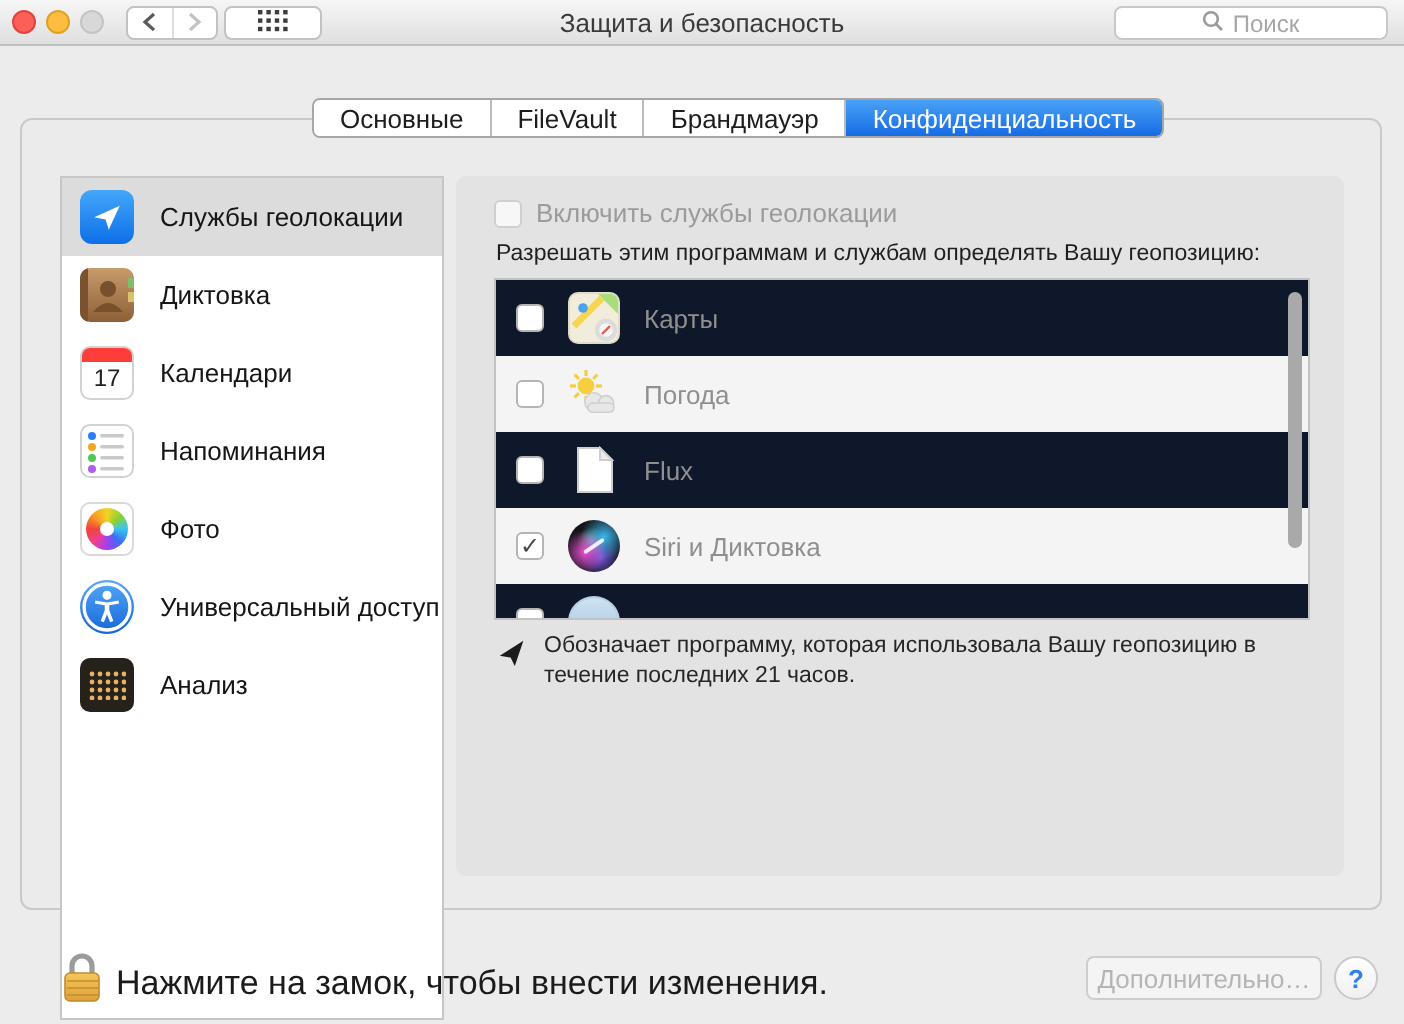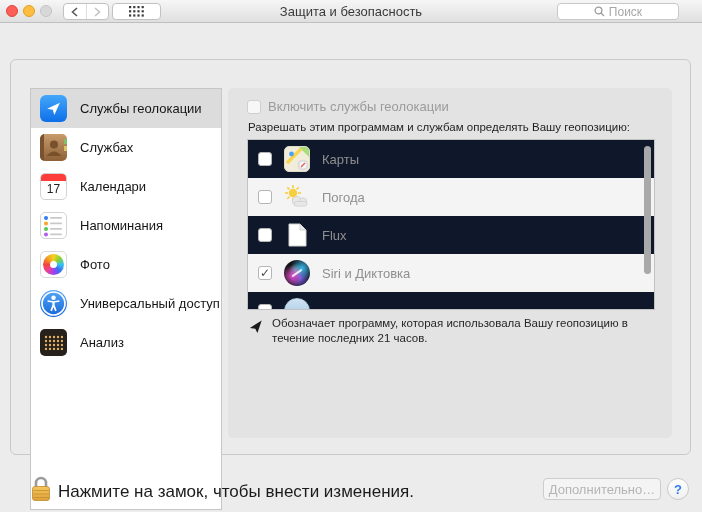--- a/index.html
+++ b/index.html
@@ -14,21 +14,21 @@
   .tl-min   { left:23px; background:#fdbd40; border:1px solid #dfa123; }
   .tl-zoom  { left:40px; background:#d8d8d8; border:1px solid #c4c4c4; }
   .nav-group { position:absolute; left:63px; top:3px; width:46px; height:17px;
                background:#fff; border:1px solid #c2c2c2; border-radius:4px; display:flex; }
   .nav-btn { flex:1; display:flex; align-items:center; justify-content:center; }
   .nav-btn + .nav-btn { border-left:1px solid #dedede; }
   .grid-btn { position:absolute; left:112px; top:3px; width:49px; height:17px; background:#fff;
               border:1px solid #c2c2c2; border-radius:4px; display:flex; align-items:center; justify-content:center; }
   .win-title { position:absolute; left:170px; right:170px; top:4px; text-align:center;
                font-size:13px; color:#3a3a3a; white-space:nowrap; }
-  .search-field { position:absolute; left:557px; top:3px; width:122px; height:17px; background:#fff;
+  .search-field { position:absolute; left:557px; top:3px; width:137px; height:17px; background:#fff;
                   border:1px solid #c8c8c8; border-radius:4px; display:flex; align-items:center;
                   justify-content:center; gap:4px; }
   .search-text { font-size:12px; color:#a7a7a7; }
 
   
   .tabs { position:absolute; left:156px; top:49px; height:20px; display:flex; z-index:3;
           border:1px solid #a6a6a6; border-radius:4px; overflow:hidden; background:#fff; }
   .tab { display:flex; align-items:center; justify-content:center; font-size:13px; color:#1d1d1d;
          padding:0 13px; white-space:nowrap; border-right:1px solid #bcbcbc; background:#fff; }
   .tab:last-child { border-right:none; }
@@ -155,20 +155,26 @@
       <span>
         <svg width="11" height="11" viewBox="0 0 11 11">
             <circle cx="4.5" cy="4.5" r="3.4" fill="none" stroke="#9b9b9b" stroke-width="1.3"></circle>
             <line x1="7" y1="7" x2="10" y2="10" stroke="#9b9b9b" stroke-width="1.3"></line>
           </svg>
       </span>
       <span class="search-text">Поиск</span>
     </div>
   </div>
 
+  <div class="tabs">
+    <div class="tab">Основные</div>
+    <div class="tab">FileVault</div>
+    <div class="tab">Брандмауэр</div>
+    <div class="tab selected">Конфиденциальность</div>
+  </div>
 
   <div class="pane"></div>
 
   <div class="sidebar">
     <div class="side-item selected">
       <div class="sicon ic-loc">
         <svg width="17" height="17" viewBox="0 0 24 24">
             <path d="M3 12.2 L21 4 L13.2 21 L11 13.8 Z" fill="#fff"></path>
           </svg>
       </div>
@@ -177,21 +183,21 @@
     <div class="side-item">
       <div class="sicon ic-contacts">
         <svg width="27" height="27" viewBox="0 0 27 27">
           <rect x="0" y="0" width="4" height="27" fill="#7a5230"></rect>
           <rect x="24" y="5" width="3" height="5" fill="#7fbf6a"></rect>
           <rect x="24" y="12" width="3" height="5" fill="#d9c26a"></rect>
           <circle cx="14" cy="10.5" r="4" fill="#77502c"></circle>
           <path d="M6.5 22 q7.5 -9 15 0 Z" fill="#77502c"></path>
         </svg>
       </div>
-      <span>Службах</span>
+      <span>Диктовка</span>
     </div>
     <div class="side-item">
       <div class="sicon ic-cal">
         <div class="cal-top"></div>
         <div class="cal-day">17</div>
       </div>
       <span>Календари</span>
     </div>
     <div class="side-item">
       <div class="sicon ic-rem">

